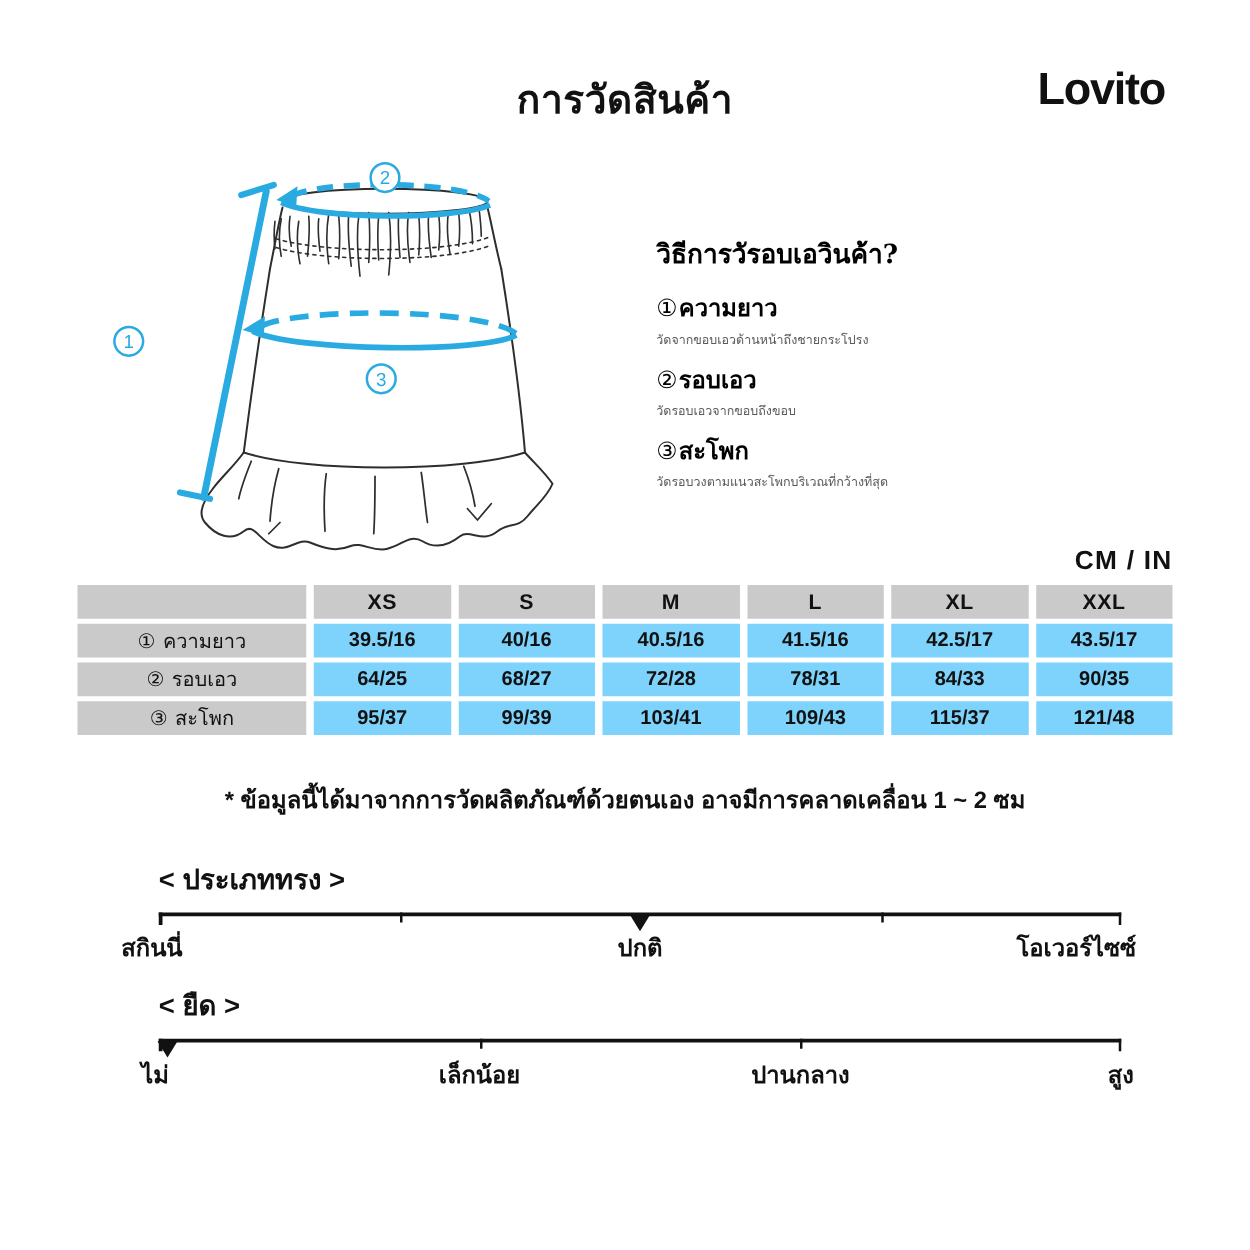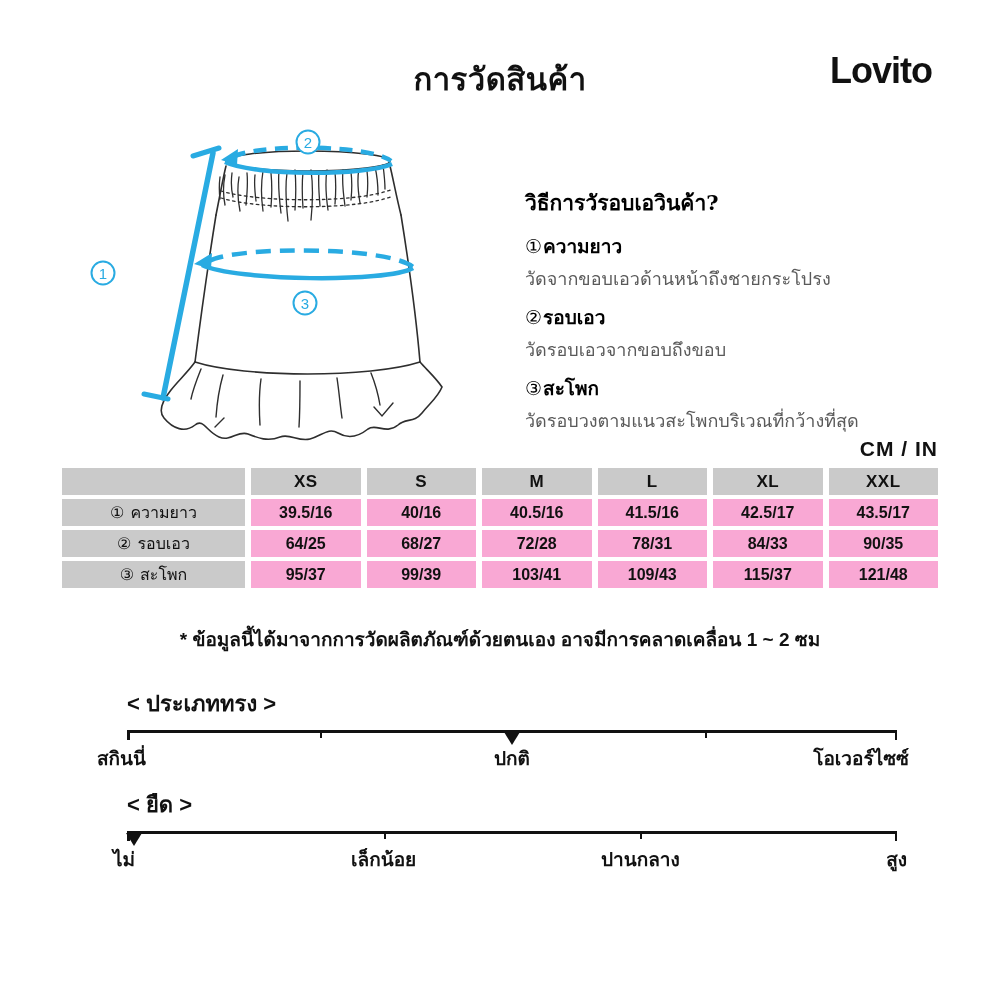--- a/index.html
+++ b/index.html
@@ -16,34 +16,34 @@
   
   .skirt-svg { position:absolute; left:75px; top:115px; }
 
   
   .instructions { position:absolute; left:525px; top:186px; width:420px;
     font-family:"DejaVu Serif", serif; }
   .instructions h3 { font-size:21px; font-weight:bold; margin-bottom:12px; color:#000; }
   .instr-item { margin-bottom:9px; }
   .instr-label { font-size:19px; font-weight:bold; color:#000; }
   .instr-num { font-weight:normal; font-size:19px; margin-right:1px; }
-  .instr-desc { font-size:18px; color:#5a5a5a; margin-top:3px; }
+  .instr-desc { font-size:10px; color:#5a5a5a; margin-top:3px; }
 
   
   .units-label { position:absolute; top:437px; right:62px; font-size:21px; font-weight:bold;
     letter-spacing:1px; }
 
   
   .size-table { position:absolute; left:62px; top:468px; width:876px;
     display:grid; grid-template-columns:183px repeat(6,1fr); gap:4px 6px; }
   .size-table > div { height:27px; display:flex; align-items:center; justify-content:center; }
   .st-head { background:#cacaca; font-weight:bold; font-size:17px; letter-spacing:0.5px; }
   .st-label { background:#cacaca; font-size:16px; font-family:"DejaVu Serif", serif; }
   .st-label .rownum { margin-right:6px; font-size:16px; }
-  .st-cell { background:#f9a8d4; font-weight:bold; font-size:16px; }
+  .st-cell { background:#7dd3fc; font-weight:bold; font-size:16px; }
 
   
   .note { position:absolute; top:624px; left:0; right:0; text-align:center;
     font-size:19px; font-weight:bold; }
 
   
   .scale-line { position:absolute; left:127px; width:770px; height:2.5px; background:#111; }
   .scale-title { position:absolute; top:-44px; left:0; width:100%; text-align:left;
     font-size:22px; font-weight:bold; }
   .scale-end { position:absolute; top:0; width:2.5px; height:10px; background:#111; }

